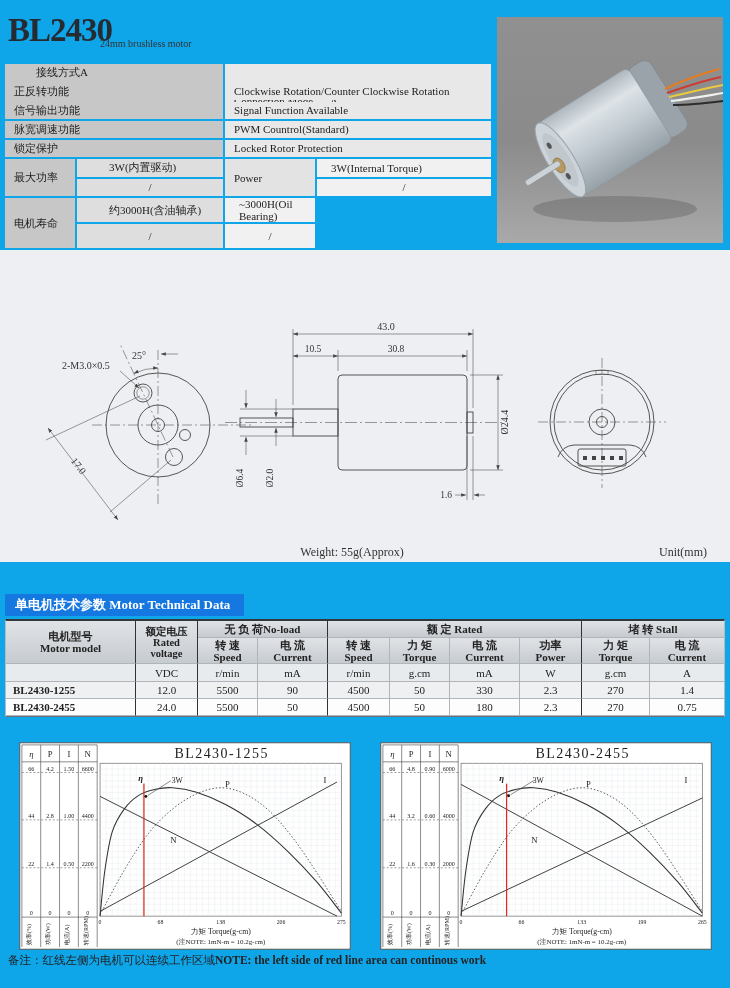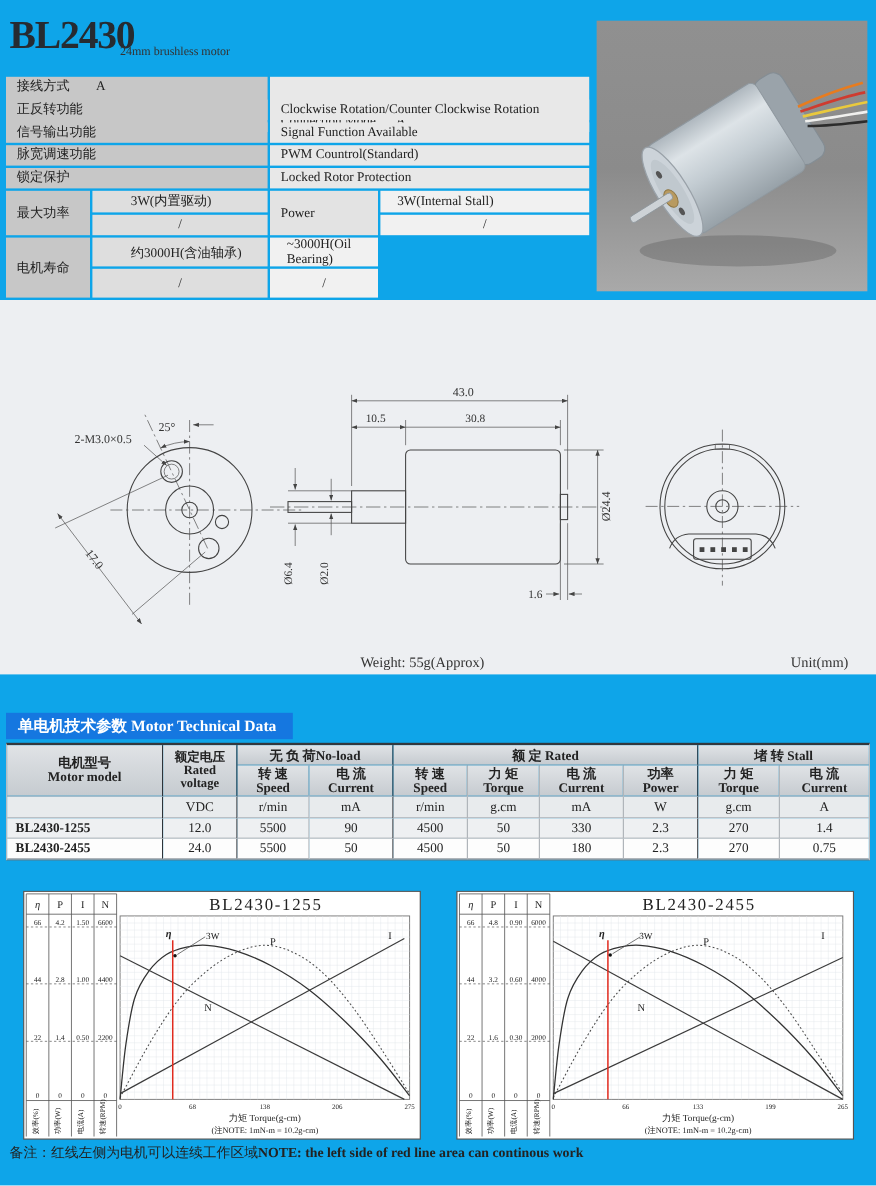--- a/index.html
+++ b/index.html
@@ -9,21 +9,21 @@
   .title{position:absolute;left:8px;top:12px;font-size:33px;font-weight:bold;color:#262b31;letter-spacing:-1px;}
   .subtitle{position:absolute;left:100px;top:38px;font-size:10px;color:#333;}
   
   .photo{position:absolute;left:497px;top:17px;width:226px;height:226px;}
   
   .spec{position:absolute;left:5px;top:64px;width:486px;display:flex;flex-direction:column;gap:2px;font-size:11px;}
   .srow{display:grid;grid-template-columns:218px 266px;column-gap:2px;height:17px;line-height:17px;}
   .srow2{display:grid;grid-template-columns:70px 146px 90px 174px;column-gap:2px;height:37px;}
   .cnL{background:#c7c7c7;padding-left:9px;}
   .enL{background:#e8e8e8;padding-left:9px;}
-  .lab{display:inline-block;width:66px;}
+  .lab{display:inline-block;width:66px;text-align:right;}
   .elab{display:inline-block;width:96px;margin-top:29px;}
   .cnlab2{background:#c7c7c7;display:flex;align-items:center;padding-left:9px;}
   .enlab2{background:#e3e3e3;display:flex;align-items:center;padding-left:9px;}
   .vstack{display:grid;grid-template-rows:1fr 1fr;row-gap:2px;}
   .vstack>div{display:flex;align-items:center;justify-content:flex-start;padding-left:14px;}
   .cnv>div{background:#dedede;padding-left:32px;}
   .env>div{background:#f1f1f1;}
   .vc{justify-content:center !important;padding-left:0 !important;}
   
   .draw{position:absolute;left:0;top:250px;width:730px;height:312px;background:#edeff2;}
@@ -130,21 +130,21 @@
       <div class="enL">Locked Rotor Protection</div>
     </div>
     <div class="srow2">
       <div class="cnlab2">最大功率</div>
       <div class="vstack cnv">
         <div>3W(内置驱动)</div>
         <div class="vc">/</div>
       </div>
       <div class="enlab2">Power</div>
       <div class="vstack env">
-        <div>3W(Internal Stall)</div>
+        <div>3W(Internal Torque)</div>
         <div class="vc">/</div>
       </div>
     </div>
     <div class="srow2">
       <div class="cnlab2">电机寿命</div>
       <div class="vstack cnv">
         <div>约3000H(含油轴承)</div>
         <div class="vc">/</div>
       </div>
       <div class="vstack env">

